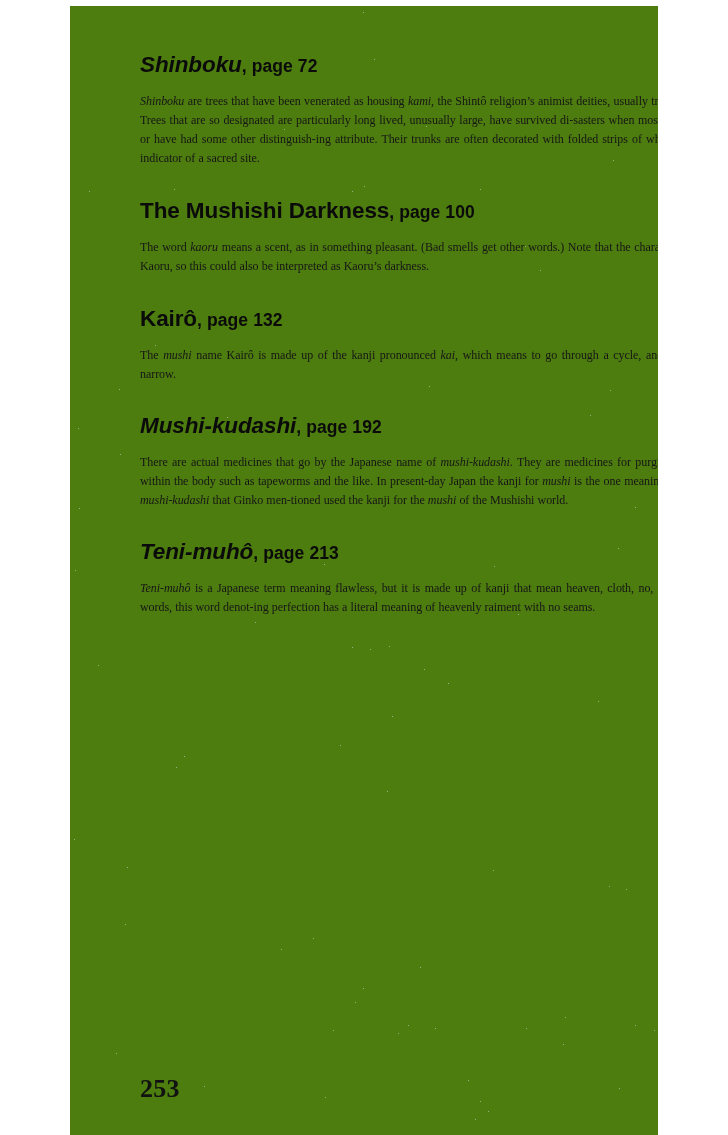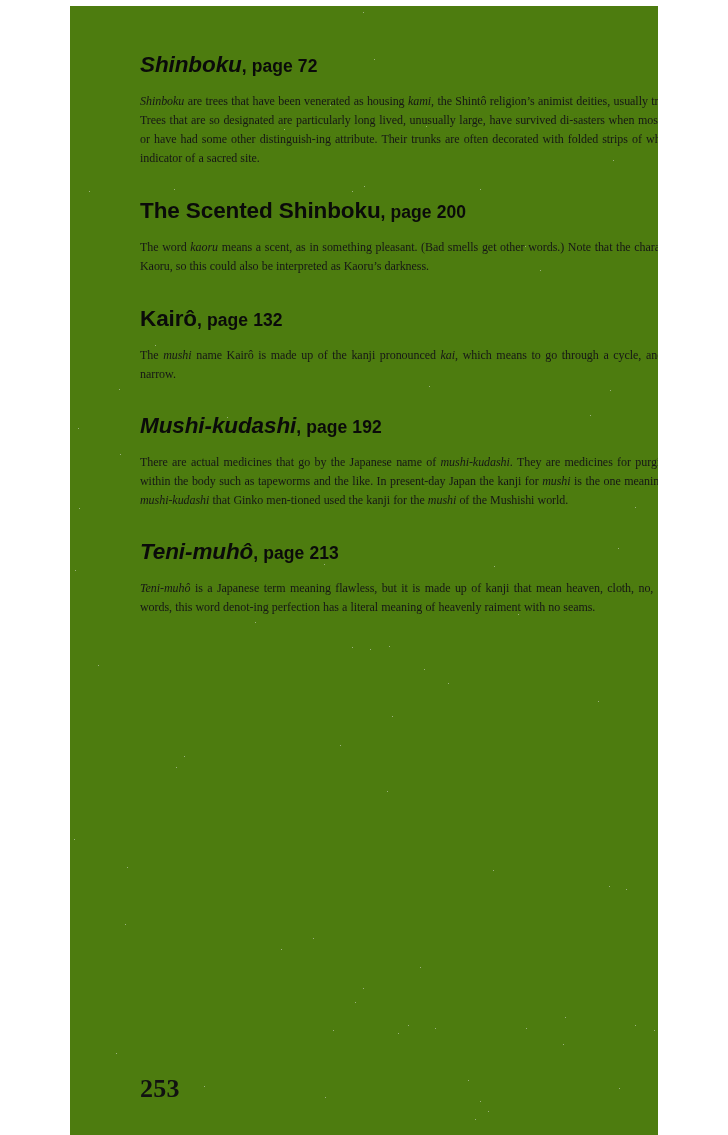--- a/index.html
+++ b/index.html
@@ -209,21 +209,21 @@
       <i style="left:495px;top:1011px"></i>
       <i style="left:19px;top:185px"></i>
     </div>
 
   <div class="content" id="notes-list">
       <div class="note" data-idx="0">
         <h2 class="note-heading"><span class="term italic">Shinboku</span><span class="pageref">, page 72</span></h2>
         <p class="note-body"><em>Shinboku</em> are trees that have been venerated as housing <em>kami</em>, the Shintô religion’s animist deities, usually translated as “gods.” Trees that are so designated are particularly long lived, unusually large, have survived di-sasters when most other trees didn’t, or have had some other distinguish-ing attribute. Their trunks are often decorated with folded strips of white paper, a Shintô indicator of a sacred site.</p>
       </div>
       <div class="note" data-idx="1">
-        <h2 class="note-heading"><span class="term upright">The Scented Shinboku</span><span class="pageref">, page 200</span></h2>
+        <h2 class="note-heading"><span class="term upright">The Mushishi Darkness</span><span class="pageref">, page 100</span></h2>
         <p class="note-body">The word <em>kaoru</em> means a scent, as in something pleasant. (Bad smells get other words.) Note that the character’s name is also Kaoru, so this could also be interpreted as Kaoru’s darkness.</p>
       </div>
       <div class="note" data-idx="2">
         <h2 class="note-heading"><span class="term upright">Kairô</span><span class="pageref">, page 132</span></h2>
         <p class="note-body">The <em>mushi</em> name Kairô is made up of the kanji pronounced <em>kai</em>, which means to go through a cycle, and <em>rô</em>, which means narrow.</p>
       </div>
       <div class="note" data-idx="3">
         <h2 class="note-heading"><span class="term italic">Mushi-kudashi</span><span class="pageref">, page 192</span></h2>
         <p class="note-body">There are actual medicines that go by the Japanese name of <em>mushi-kudashi</em>. They are medicines for purging parasites found within the body such as tapeworms and the like. In present-day Japan the kanji for <em>mushi</em> is the one meaning bug, whereas the <em>mushi-kudashi</em> that Ginko men-tioned used the kanji for the <em>mushi</em> of the Mushishi world.</p>
       </div>

